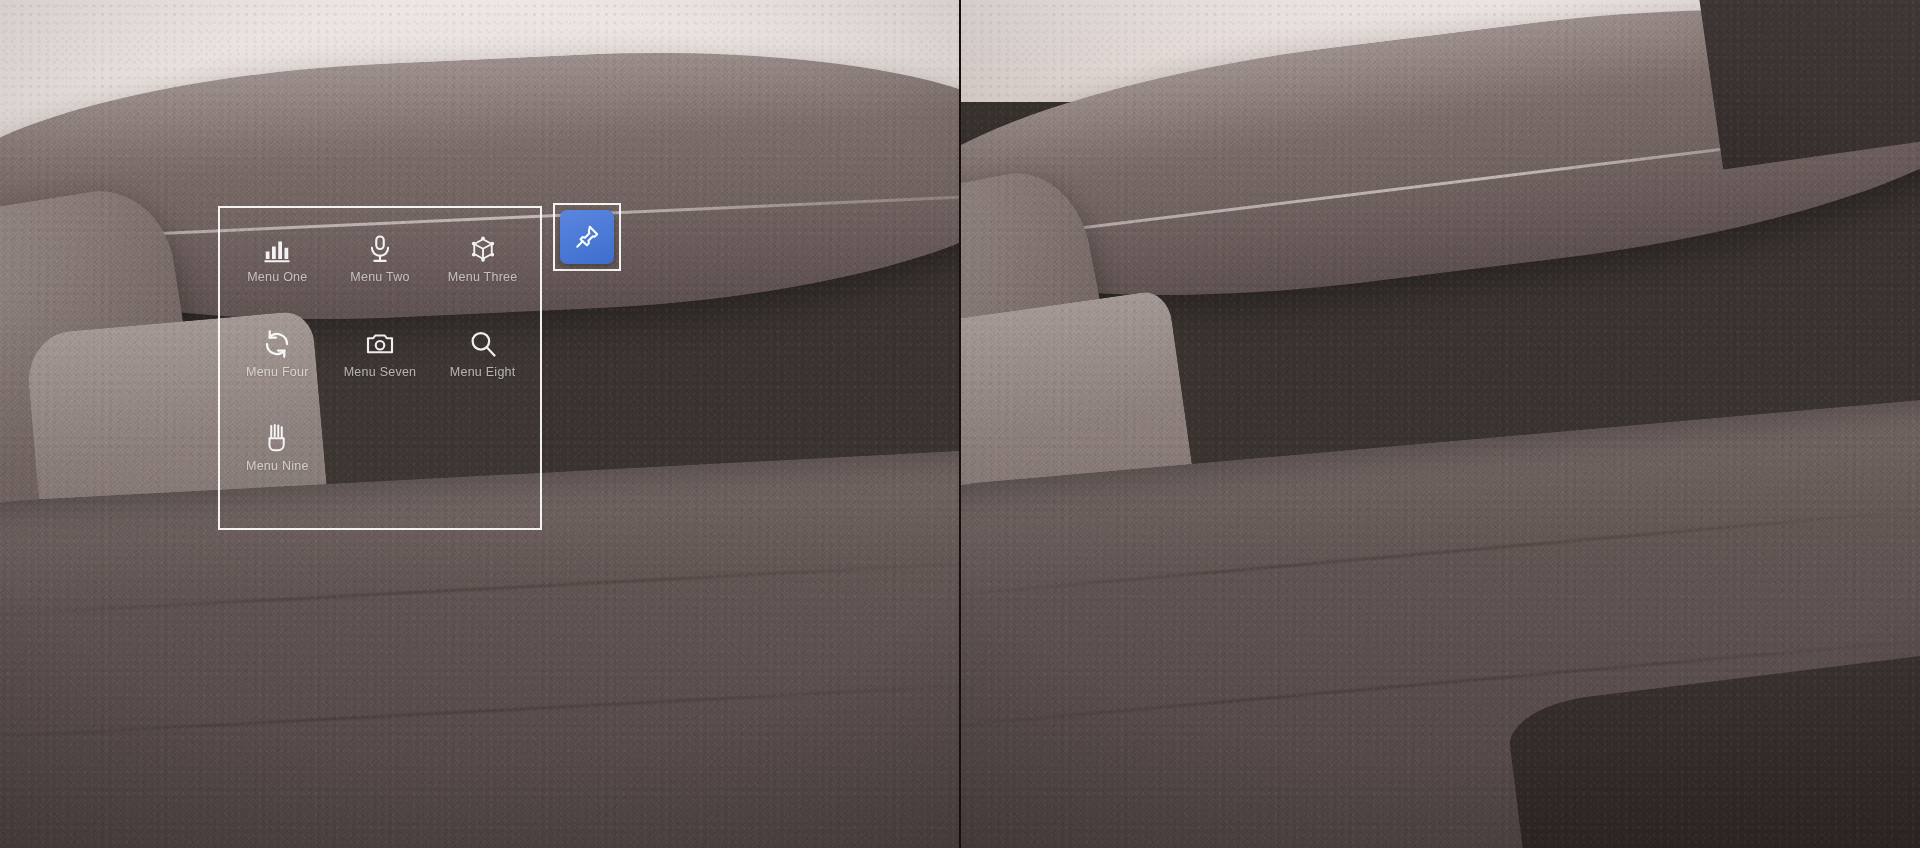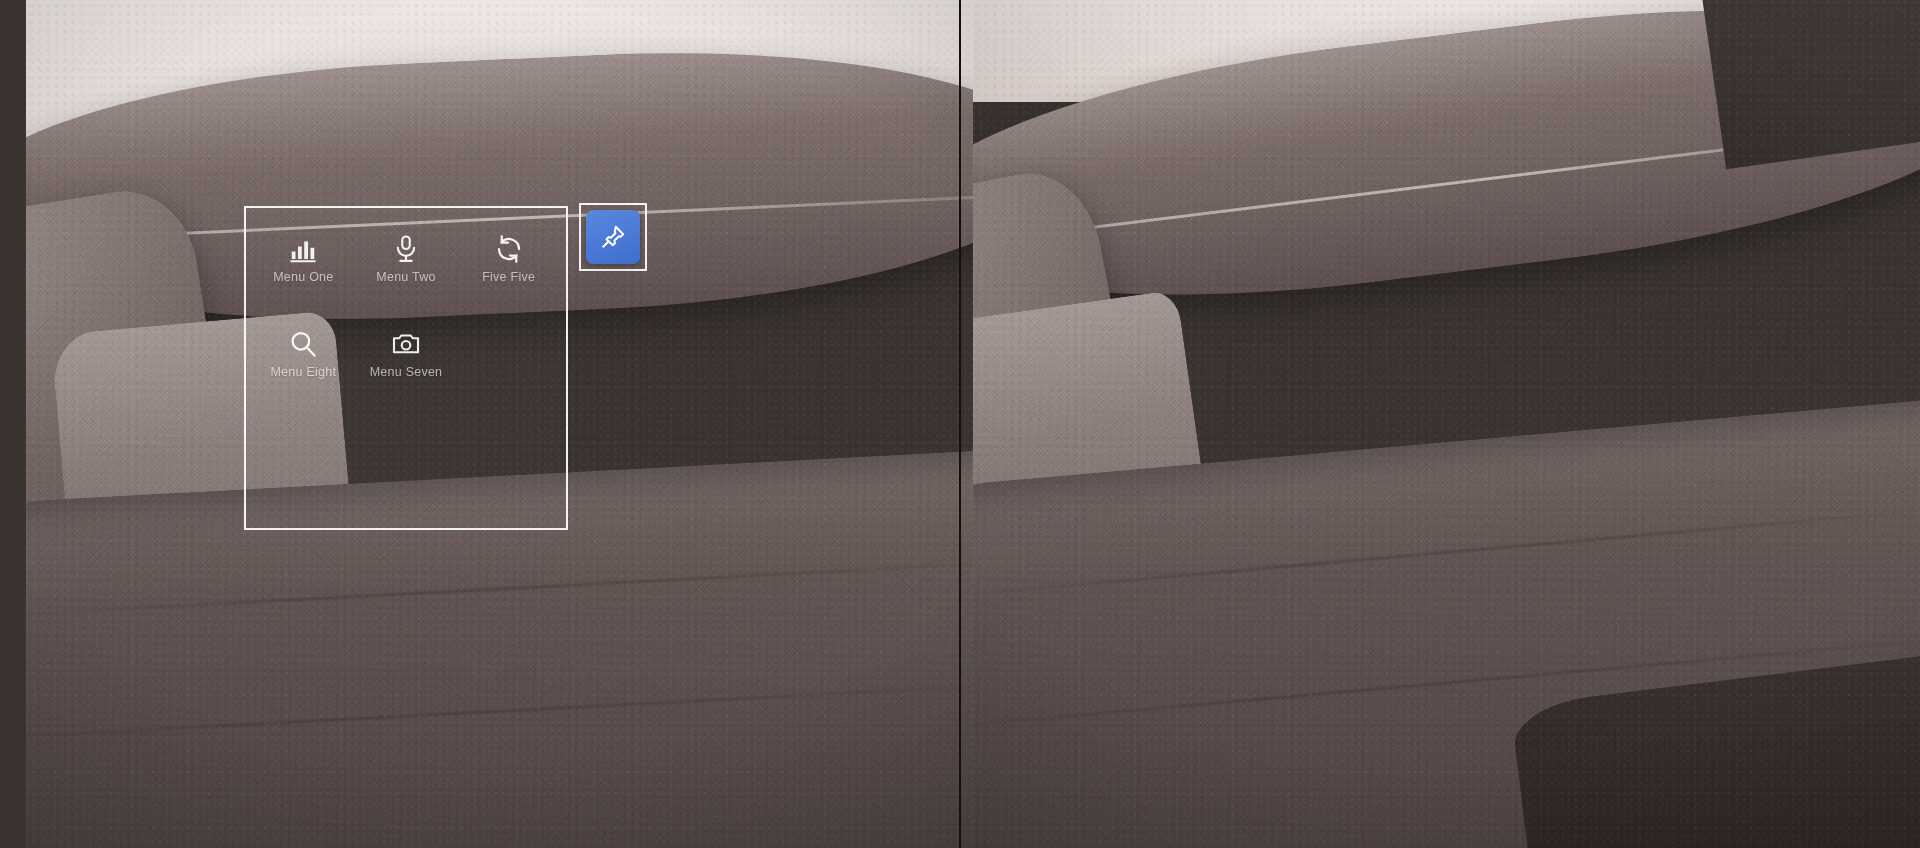--- a/index.html
+++ b/index.html
@@ -10,21 +10,20 @@
     overflow: hidden;
     background: #3a3330;
     font-family: "Liberation Sans", sans-serif;
   }
 
   #stage {
     position: relative;
     width: 1920px;
     height: 596px;
     display: flex;
-    padding-left: 26px;
   }
 
   
   .view {
     position: relative;
     width: 960px;
     height: 848px;
     overflow: hidden;
   }
   .view-left  { }
@@ -274,55 +273,83 @@
           <svg viewBox="0 0 24 24" fill="none" stroke="currentColor" stroke-width="1.7" stroke-linecap="round" aria-hidden="true">
             <rect x="9" y="2" width="6" height="10" rx="3"></rect>
             <path d="M5.5 11a6.5 6.5 0 0 0 13 0"></path>
             <line x1="12" y1="17.5" x2="12" y2="20.5"></line>
             <line x1="7.5" y1="21.5" x2="16.5" y2="21.5"></line>
           </svg>
         </span>
         <span class="menu-label">Menu Two</span>
       </div>
 
+      <div class="menu-item">
+        <span class="menu-icon">
+          <svg viewBox="0 0 24 24" fill="none" stroke="currentColor" stroke-width="1.5" stroke-linejoin="round" aria-hidden="true">
+            <path d="M12 4.2 19 8v8l-7 3.8L5 16V8z"></path>
+            <path d="M5 8l7 3.8L19 8"></path>
+            <line x1="12" y1="11.8" x2="12" y2="19.8"></line>
+            <circle cx="12" cy="3.4" r="1.5" fill="currentColor" stroke="none"></circle>
+            <circle cx="19.4" cy="7.6" r="1.5" fill="currentColor" stroke="none"></circle>
+            <circle cx="19.4" cy="16.4" r="1.5" fill="currentColor" stroke="none"></circle>
+            <circle cx="4.6" cy="7.6" r="1.5" fill="currentColor" stroke="none"></circle>
+            <circle cx="4.6" cy="16.4" r="1.5" fill="currentColor" stroke="none"></circle>
+            <circle cx="12" cy="20.6" r="1.5" fill="currentColor" stroke="none"></circle>
+          </svg>
+        </span>
+        <span class="menu-label">Menu Three</span>
+      </div>
 
 
       <div class="menu-item">
         <span class="menu-icon">
           <svg viewBox="0 0 24 24" fill="none" stroke="currentColor" stroke-width="1.8" stroke-linecap="round" aria-hidden="true">
             <path d="M20 12a8 8 0 0 0-13.9-5.4"></path>
             <polyline points="6.2,1.8 6.2,6.8 11.2,6.8" fill="none"></polyline>
             <path d="M4 12a8 8 0 0 0 13.9 5.4"></path>
             <polyline points="17.8,22.2 17.8,17.2 12.8,17.2" fill="none"></polyline>
           </svg>
         </span>
-        <span class="menu-label">Five Five</span>
-      </div>
-
+        <span class="menu-label">Menu Four</span>
+      </div>
+
+
+      <div class="menu-item">
+        <span class="menu-icon">
+          <svg viewBox="0 0 24 24" fill="none" stroke="currentColor" stroke-width="1.7" stroke-linejoin="round" aria-hidden="true">
+            <path d="M2.4 7.4h4.2l1.6-2.2h7.6l1.6 2.2h4.2v11.2H2.4z"></path>
+            <circle cx="12" cy="13" r="3.4"></circle>
+          </svg>
+        </span>
+        <span class="menu-label">Menu Seven</span>
+      </div>
 
       <div class="menu-item">
         <span class="menu-icon">
           <svg viewBox="0 0 24 24" fill="none" stroke="currentColor" stroke-width="1.8" stroke-linecap="round" aria-hidden="true">
             <circle cx="10.3" cy="9.8" r="6.6"></circle>
             <line x1="15.2" y1="14.8" x2="21.2" y2="21.2"></line>
           </svg>
         </span>
         <span class="menu-label">Menu Eight</span>
       </div>
 
       <div class="menu-item">
         <span class="menu-icon">
-          <svg viewBox="0 0 24 24" fill="none" stroke="currentColor" stroke-width="1.7" stroke-linejoin="round" aria-hidden="true">
-            <path d="M2.4 7.4h4.2l1.6-2.2h7.6l1.6 2.2h4.2v11.2H2.4z"></path>
-            <circle cx="12" cy="13" r="3.4"></circle>
-          </svg>
-        </span>
-        <span class="menu-label">Menu Seven</span>
-      </div>
-
+          <svg viewBox="0 0 24 24" fill="none" stroke="currentColor" stroke-width="1.6" stroke-linecap="round" stroke-linejoin="round" aria-hidden="true">
+            <line x1="7.4" y1="2.4" x2="7.4" y2="11"></line>
+            <line x1="10.2" y1="1.6" x2="10.2" y2="10.6"></line>
+            <line x1="13" y1="2" x2="13" y2="10.8"></line>
+            <line x1="15.8" y1="3.4" x2="15.8" y2="11.4"></line>
+            <path d="M6 12.2h11.4v5c0 2.6-1.9 4.6-4.6 4.6H10c-2.4 0-4-1.7-4-4.2z"></path>
+          </svg>
+        </span>
+        <span class="menu-label">Menu Nine</span>
+      </div>
 
     </div>
 
     <div class="pin-frame pin-left">
       <div class="pin-button">
         <span>
           <svg viewBox="0 0 24 24" fill="none" stroke="currentColor" stroke-width="1.9" stroke-linecap="round" stroke-linejoin="round" aria-hidden="true">
             <path d="M14.6 2.6 21.4 9.4l-2.5 2.5-1.5-.5-4.1 4.1.6 2.1-2 2L6 14l2-2 2.1.6 4.1-4.1-.5-1.5z"></path>
             <line x1="8" y1="16" x2="3" y2="21"></line>
           </svg>

